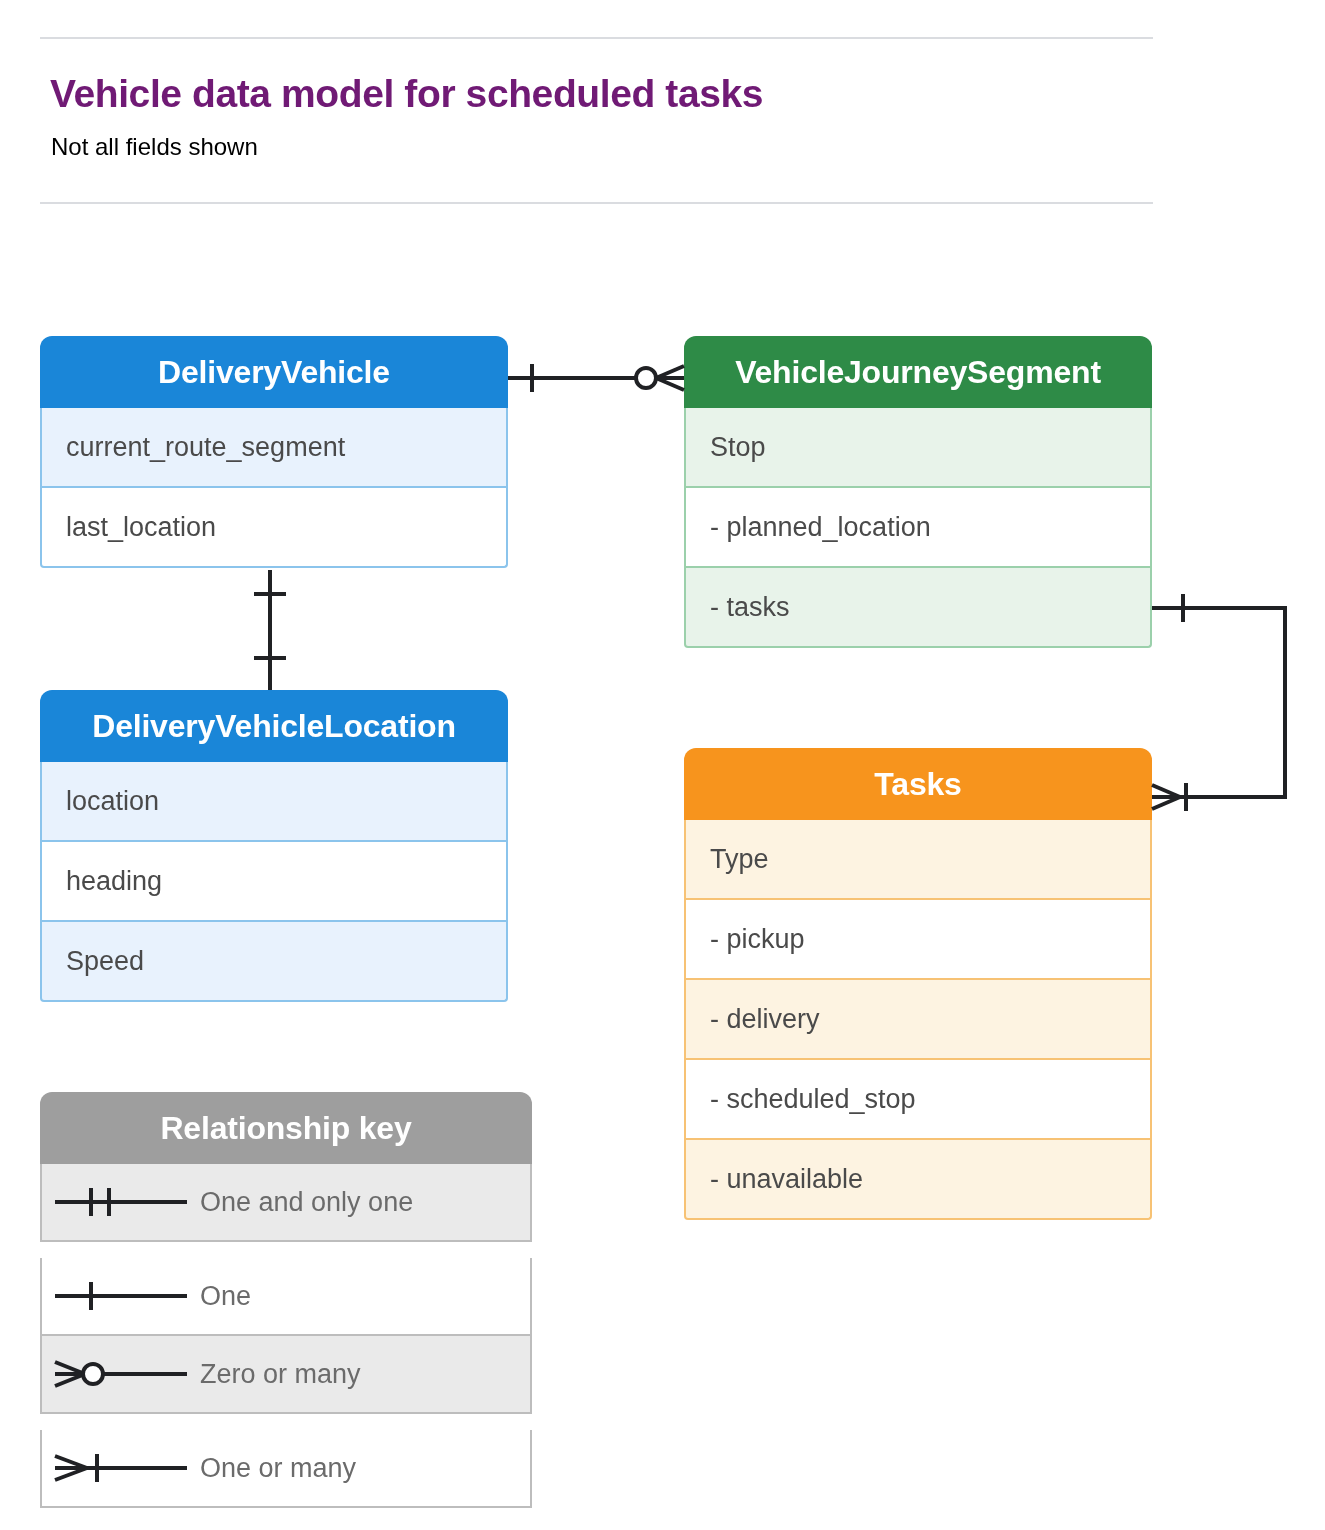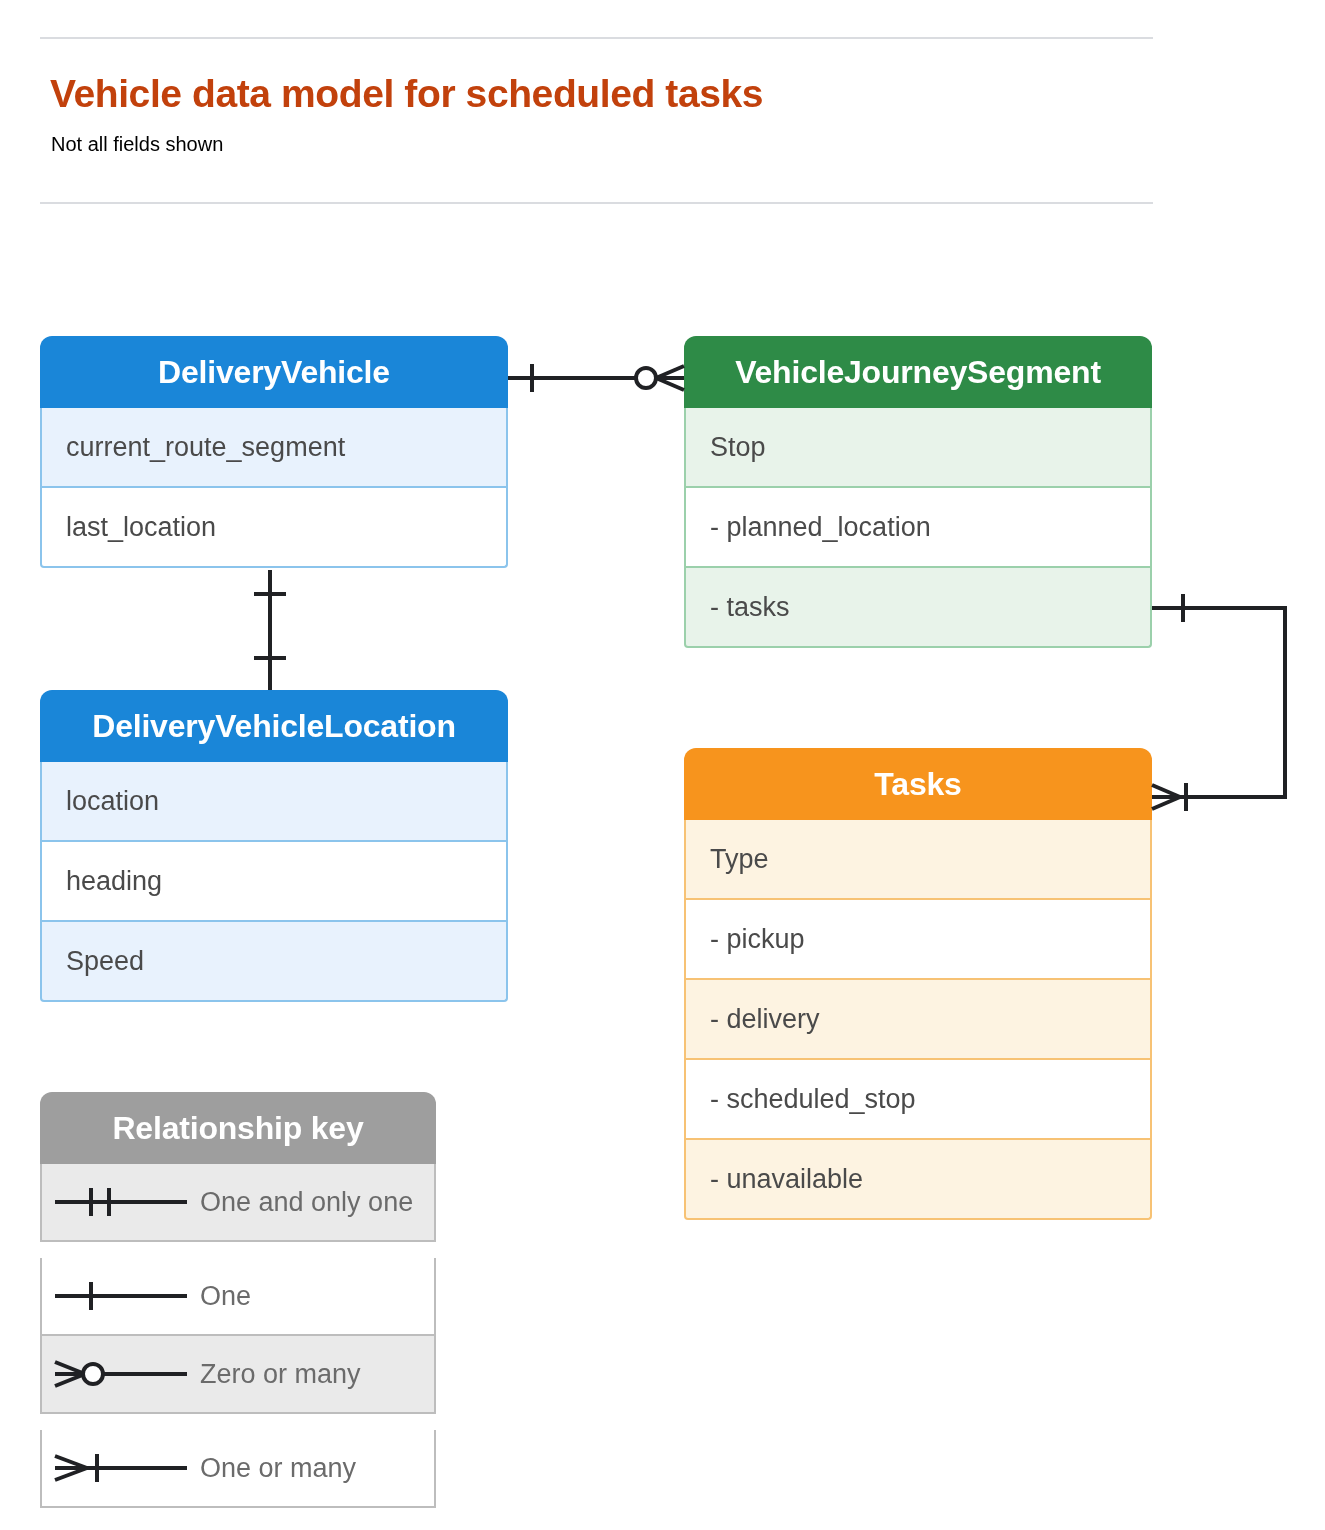--- a/index.html
+++ b/index.html
@@ -27,28 +27,28 @@
   #rule-top { top: 37px; }
   #rule-bottom { top: 202px; }
 
   #page-title {
     position: absolute;
     left: 50px;
     top: 72px;
     font-size: 39px;
     font-weight: bold;
     letter-spacing: -0.4px;
-    color: #c2410c;
+    color: #701a75;
     white-space: nowrap;
   }
   #page-subtitle {
     position: absolute;
     left: 51px;
     top: 133px;
-    font-size: 20px;
+    font-size: 24px;
     font-weight: normal;
     color: #000000;
     white-space: nowrap;
   }
 
   
   .entity {
     position: absolute;
     box-sizing: border-box;
   }
@@ -94,21 +94,21 @@
   .t-orange .entity-row { border-color: #f7c274; }
   .t-orange .entity-row.tint { background: #fdf3e1; }
   .t-orange .entity-row.plain { background: #ffffff; }
   
   .t-gray .entity-header { background: #9e9e9e; }
 
   #ent-delivery-vehicle { left: 40px; top: 336px; width: 468px; }
   #ent-journey-segment  { left: 684px; top: 336px; width: 468px; }
   #ent-vehicle-location { left: 40px; top: 690px; width: 468px; text-align: center; }
   #ent-tasks            { left: 684px; top: 748px; width: 468px; }
-  #ent-legend           { left: 40px; top: 1092px; width: 396px; }
+  #ent-legend           { left: 40px; top: 1092px; width: 492px; }
 
   
   .legend-row {
     box-sizing: border-box;
     height: 78px;
     display: flex;
     align-items: center;
     border-style: solid;
     border-width: 0 2px 2px 2px;
     border-color: #bdbdbd;

